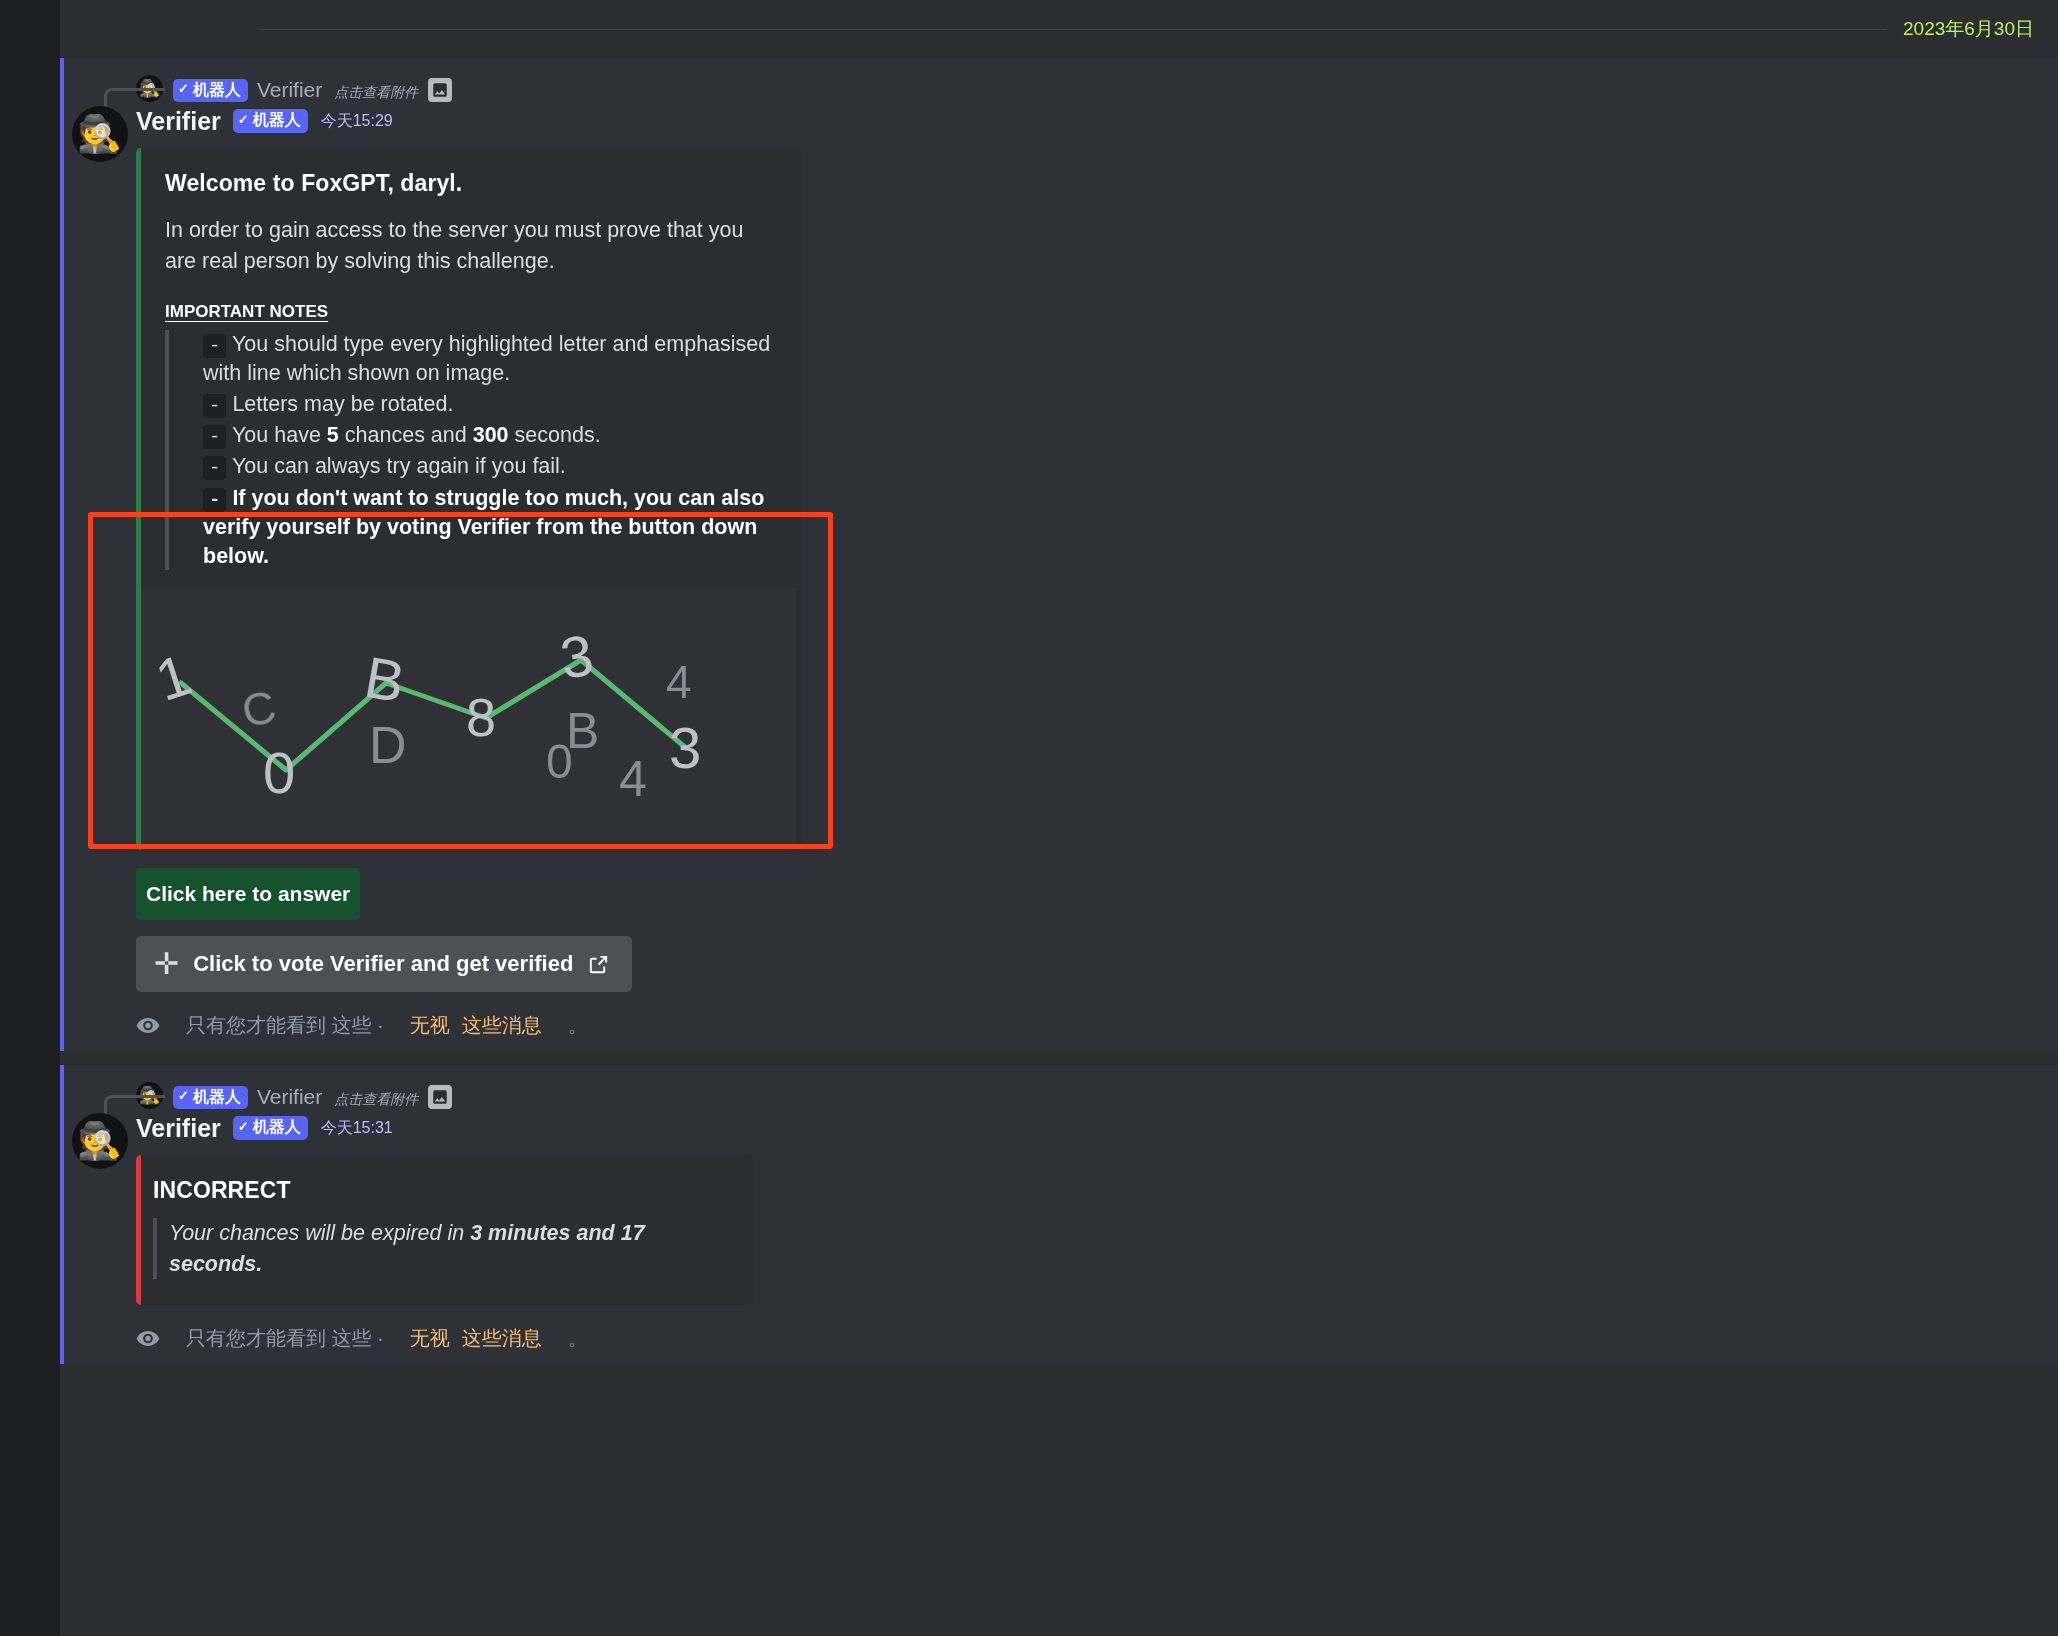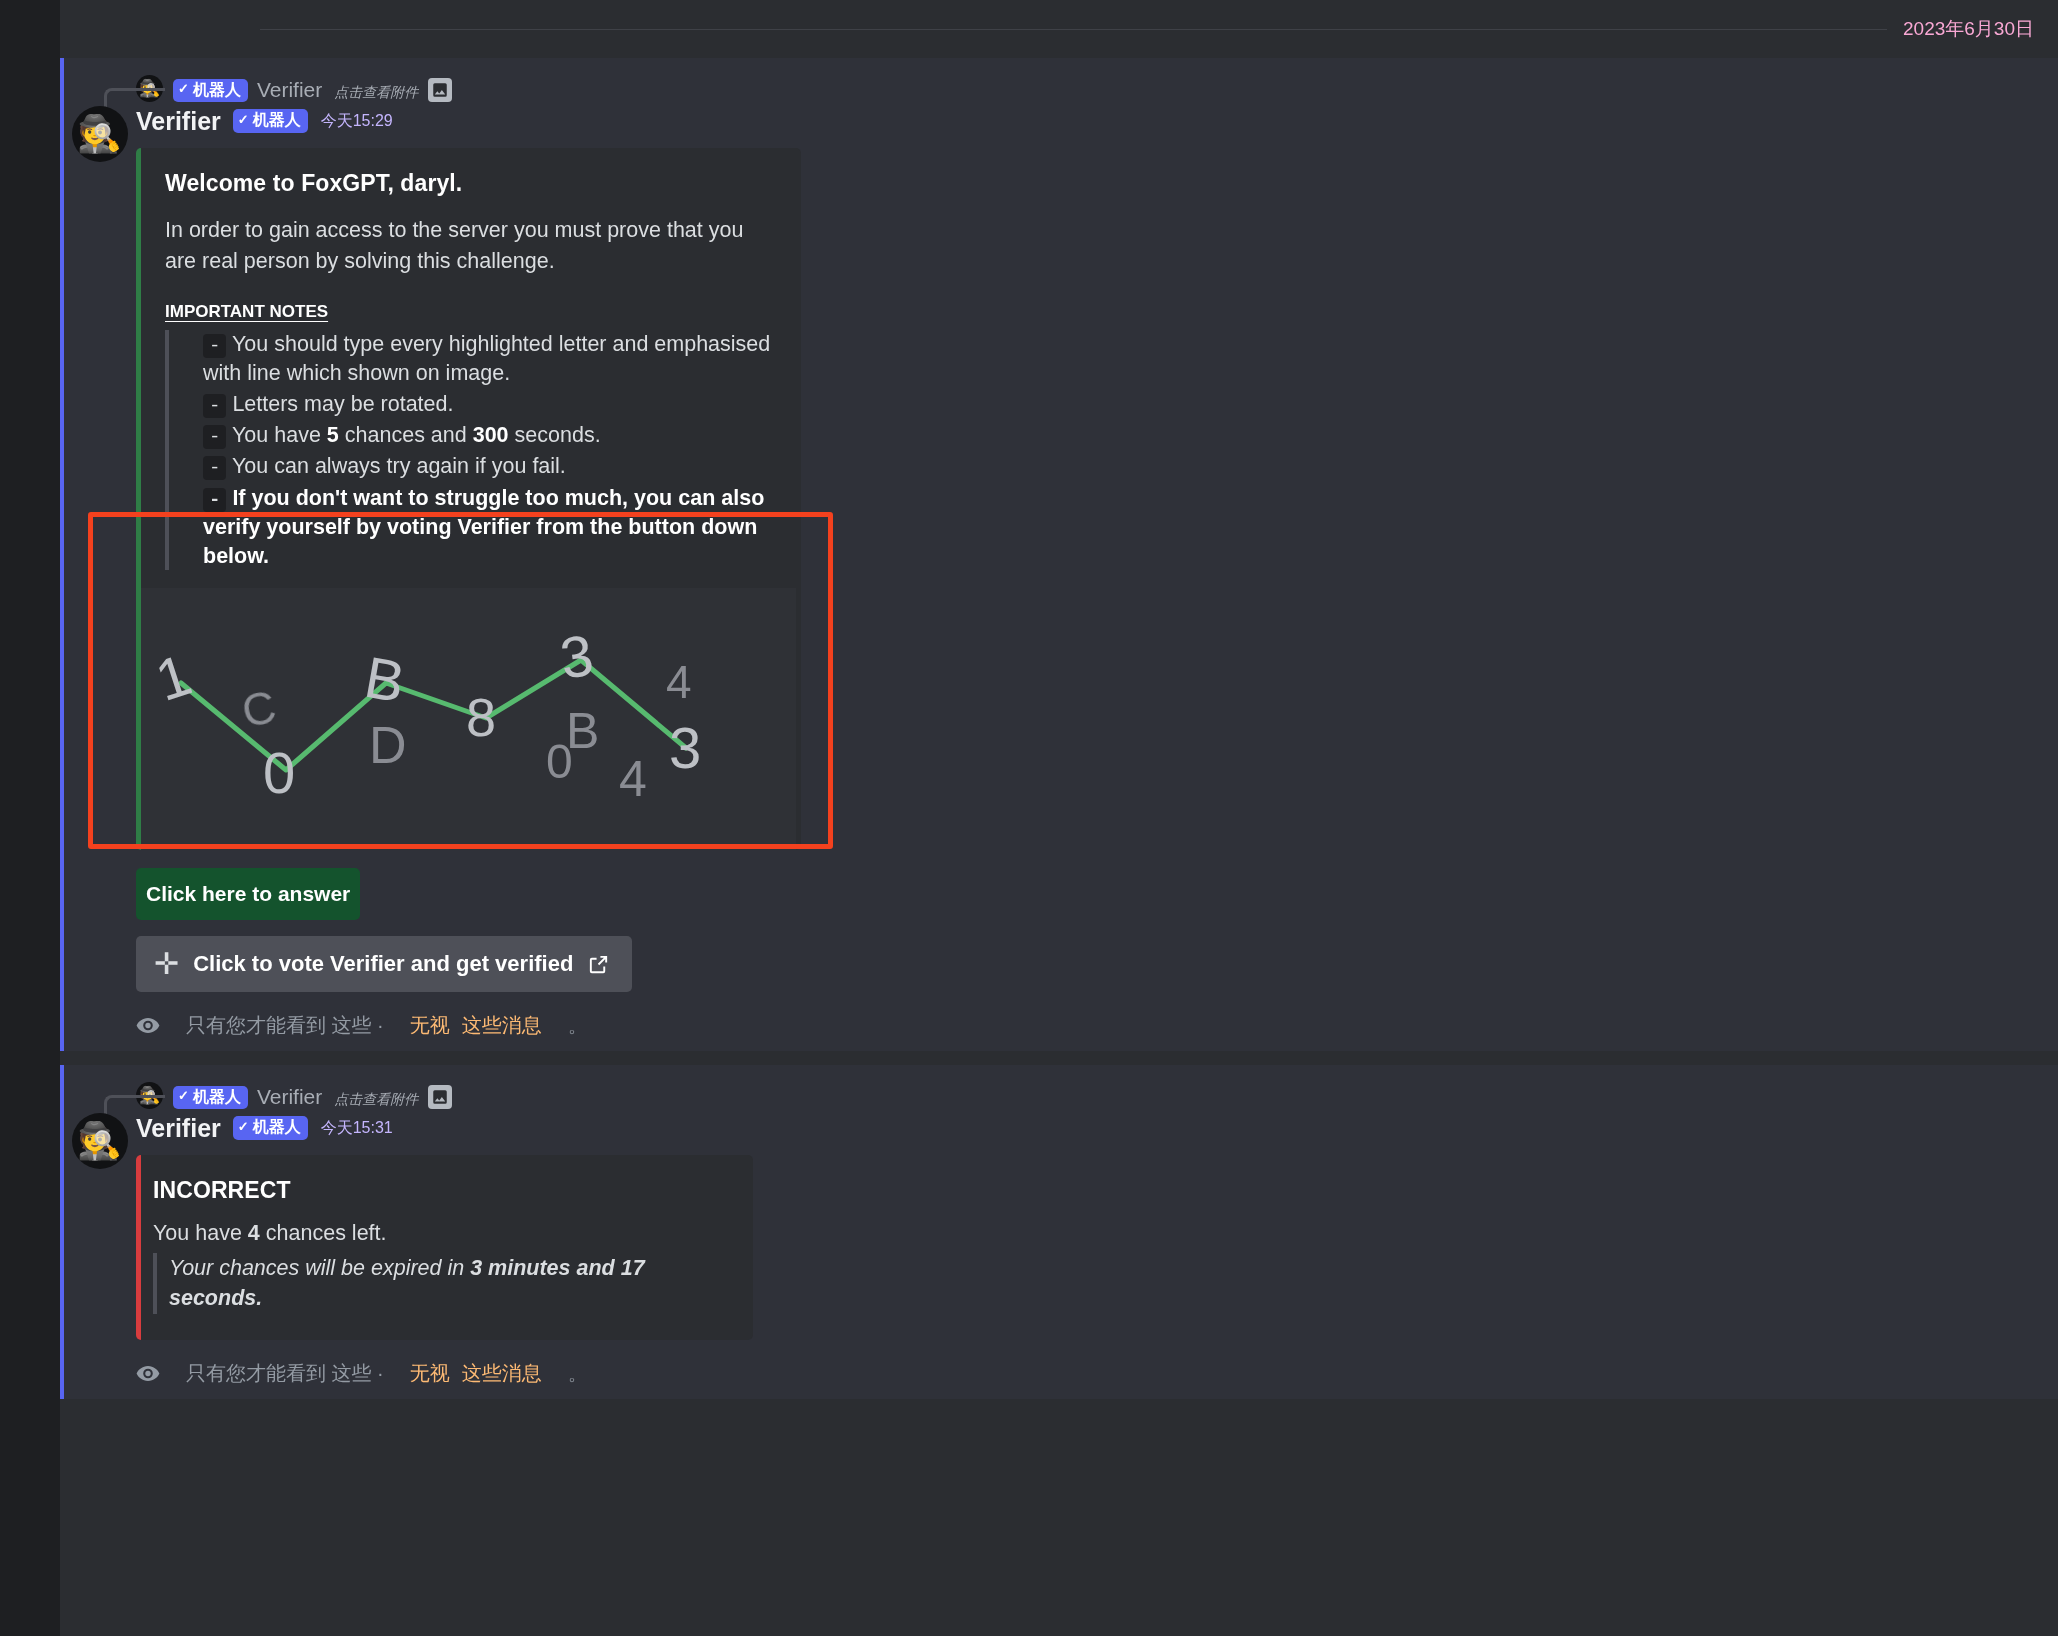--- a/index.html
+++ b/index.html
@@ -55,21 +55,21 @@
     align-items: center;
     padding-left: 60px;
   }
   .date-divider .rule {
     flex: 1;
     height: 1px;
     background: #3f4147;
     margin-left: 200px;
   }
   .date-divider .date-label {
-    color: #f9a8d4;
+    color: #bef264;
     font-size: 19px;
     padding: 0 24px 0 16px;
     white-space: nowrap;
   }
 
   
   .msg-group {
     position: relative;
     background: #33364180;
     border-left: 4px solid #5865f2;
@@ -472,23 +472,20 @@
         <span class="bot-tag">
           <span class="chk">✓</span>
           <span>机器人</span>
         </span>
         <span class="timestamp">今天15:31</span>
       </div>
 
       <div class="embed error">
         <div class="embed-inner" style="padding-bottom:26px;padding-left:12px;">
           <div class="embed-title" style="margin-bottom:14px;">INCORRECT</div>
-          <p class="embed-desc">
-            <span>You have </span><b>4</b><span> chances left.</span>
-          </p>
           <div class="quote-block" style="margin-top:4px;font-style:italic;">
             <p class="embed-desc" style="margin:0;">
               <span>Your chances will be expired in </span><b>3 minutes and 17 seconds.</b>
             </p>
           </div>
         </div>
       </div>
 
       <div class="ephemeral">
         <svg viewBox="0 0 24 17">

